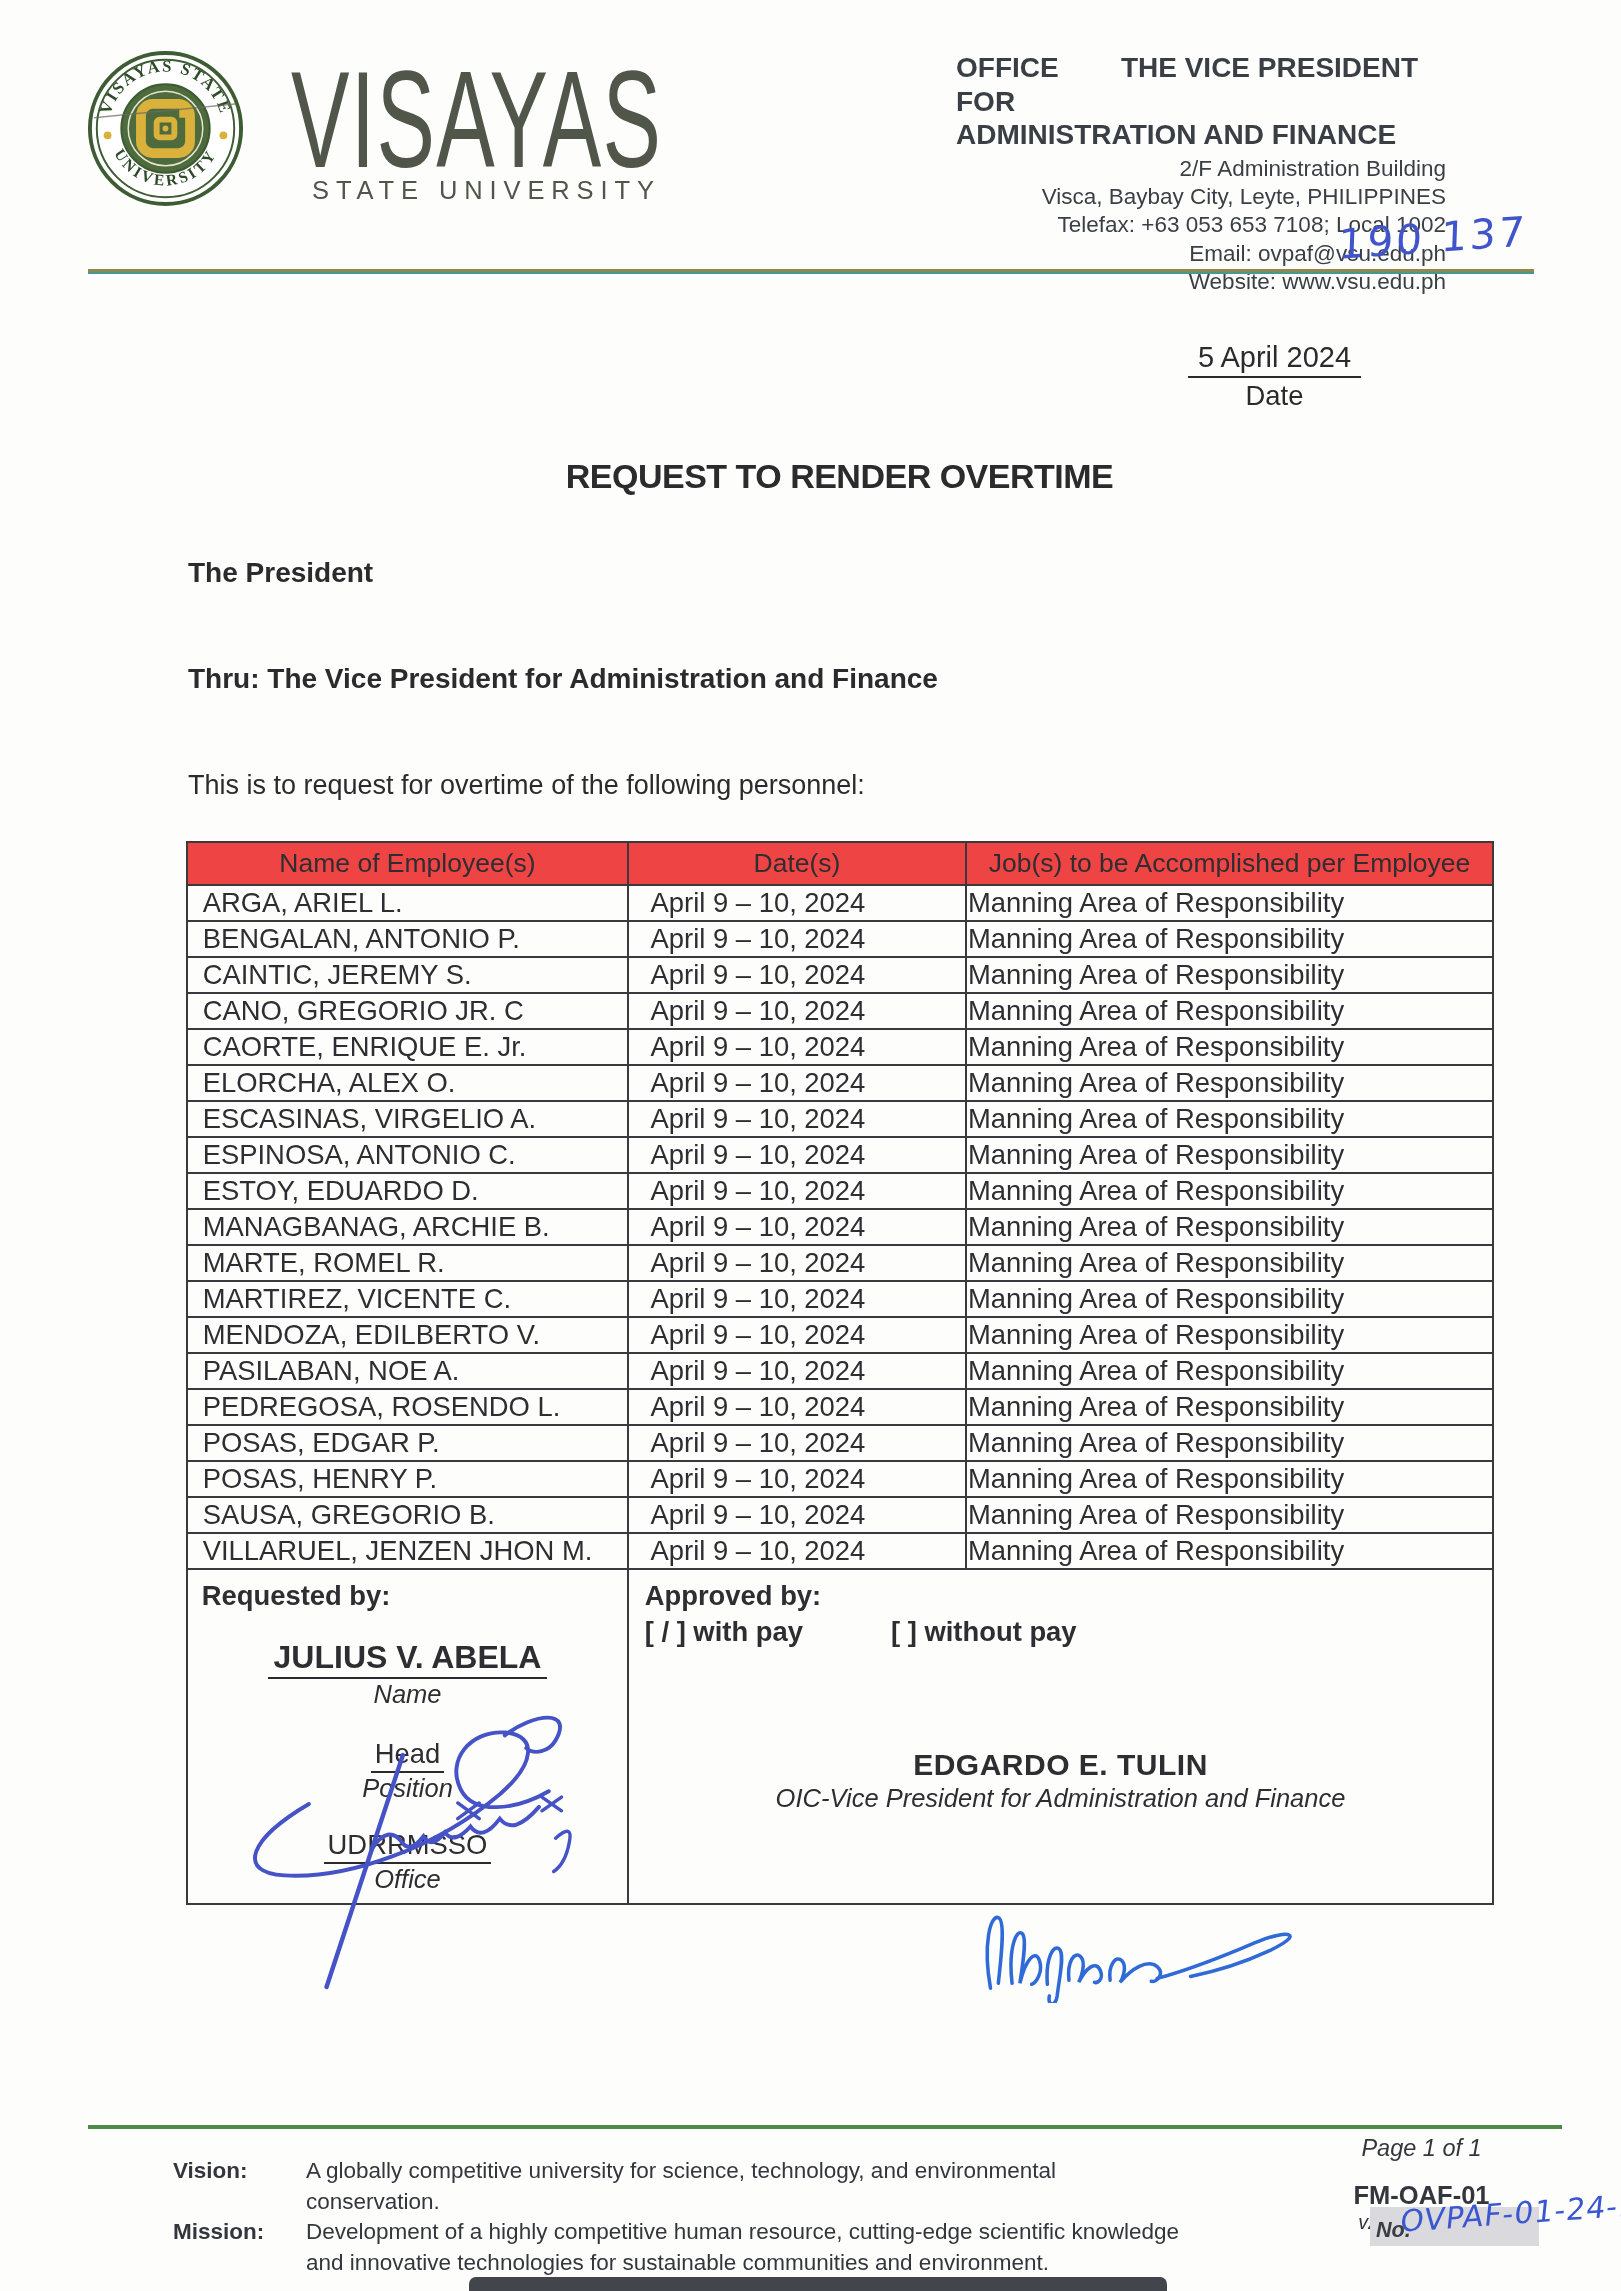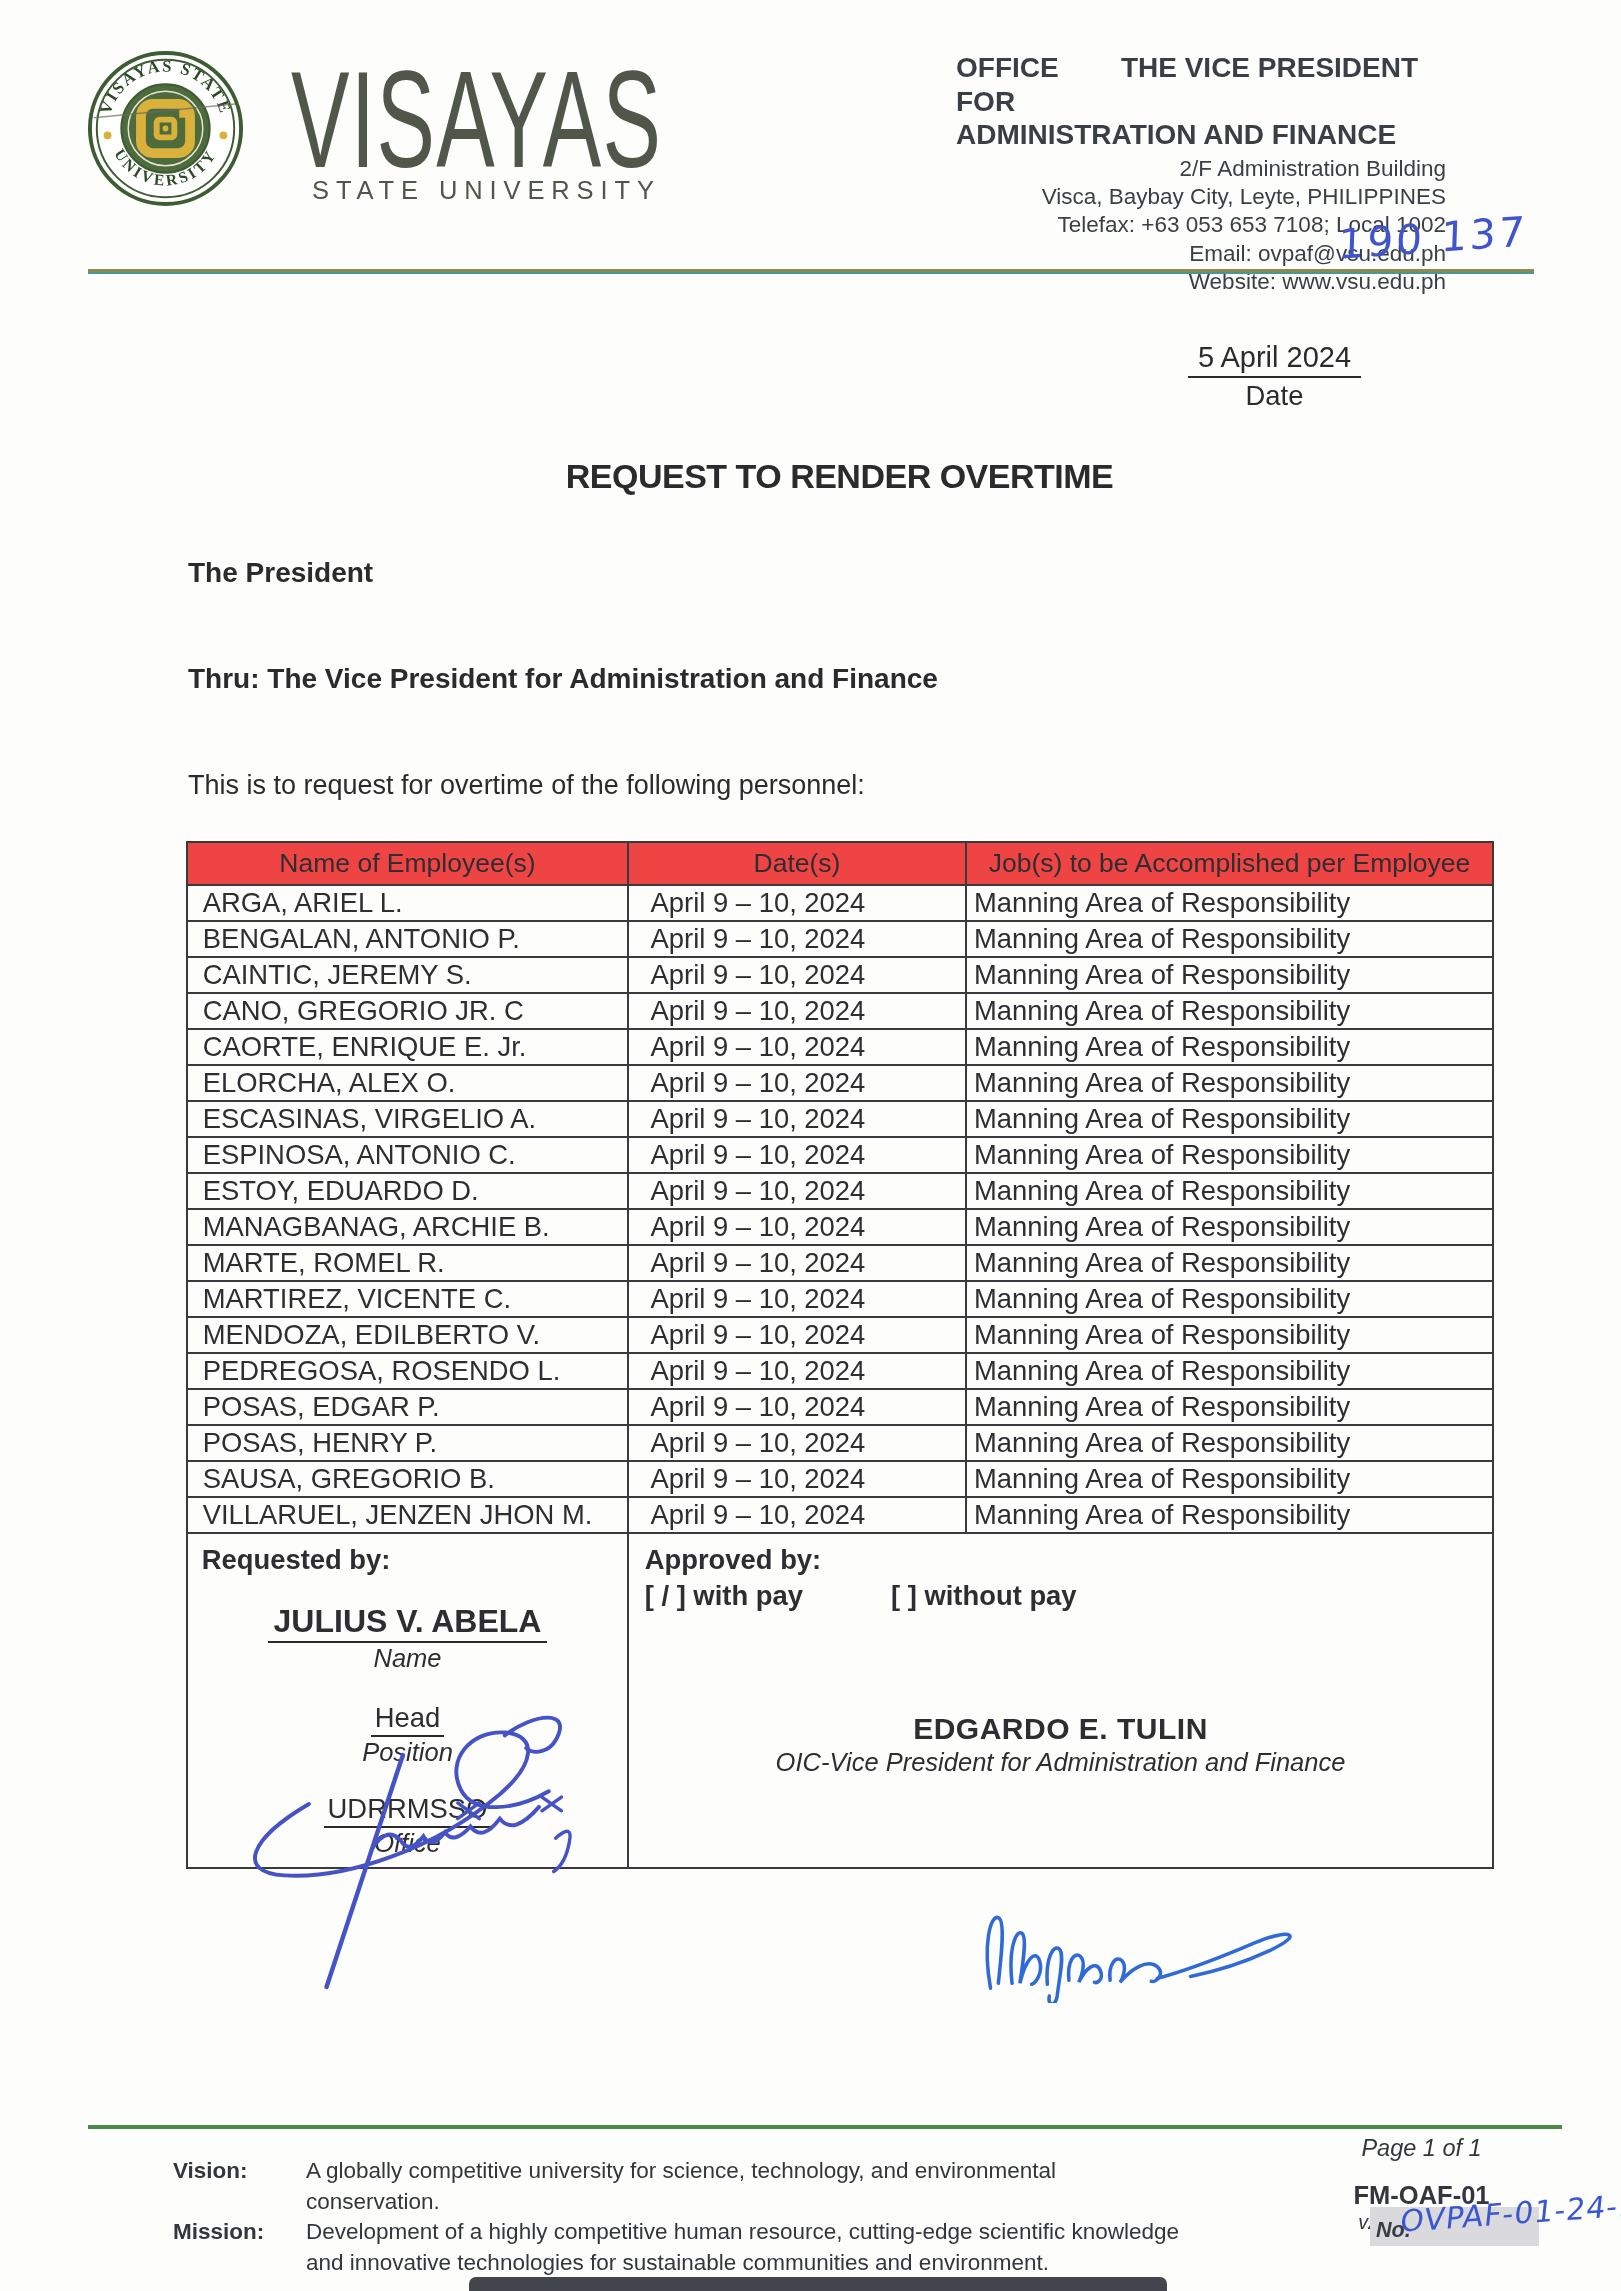--- a/index.html
+++ b/index.html
@@ -58,21 +58,21 @@
   }
   .ot-table col.c1 { width:441px; } .ot-table col.c2 { width:338px; } .ot-table col.c3 { width:527px; }
   .ot-table th, .ot-table td { border:2px solid #3a3a3e; }
   .ot-table th {
     background:#ef4444; font-weight:400; font-size:26.5px;
     height:43px; text-align:center; color:#2e2e32;
   }
   .ot-table td { height:36px; font-size:27.4px; color:#2e2e32; vertical-align:middle; }
   td.c-name { padding-left:14.7px; }
   td.c-date { padding-left:21.6px; }
-  td.c-job  { padding-left:7px; }
+  td.c-job  { padding-left:1px; }
   
   .sig-row td { vertical-align:top; height:321px; }
   .req-cell { padding:9.8px 13.7px; }
   .app-cell { padding:9.8px 15.7px; }
   .sig-label { font-size:27.4px; font-weight:bold; }
   .req-stack { text-align:center; margin-top:27.4px; }
   .u-name { display:inline-block; font-size:32px; font-weight:bold; border-bottom:2.9px solid #2b2b2e; padding:0 5.9px 1px; }
   .it-label { font-size:25.5px; font-style:italic; margin-top:1px; }
   .u-mid { display:inline-block; font-size:27.4px; border-bottom:2px solid #2b2b2e; padding:0 3.9px 1px; }
   .gap1 { margin-top:29px; } .gap2 { margin-top:25.5px; }
@@ -246,20 +246,25 @@
           <td class="c-date">April 9 – 10, 2024</td>
           <td class="c-job">Manning Area of Responsibility</td>
         </tr>
 
         <tr>
           <td class="c-name">MENDOZA, EDILBERTO V.</td>
           <td class="c-date">April 9 – 10, 2024</td>
           <td class="c-job">Manning Area of Responsibility</td>
         </tr>
 
+        <tr>
+          <td class="c-name">PASILABAN, NOE A.</td>
+          <td class="c-date">April 9 – 10, 2024</td>
+          <td class="c-job">Manning Area of Responsibility</td>
+        </tr>
 
         <tr>
           <td class="c-name">PEDREGOSA, ROSENDO L.</td>
           <td class="c-date">April 9 – 10, 2024</td>
           <td class="c-job">Manning Area of Responsibility</td>
         </tr>
 
         <tr>
           <td class="c-name">POSAS, EDGAR P.</td>
           <td class="c-date">April 9 – 10, 2024</td>

